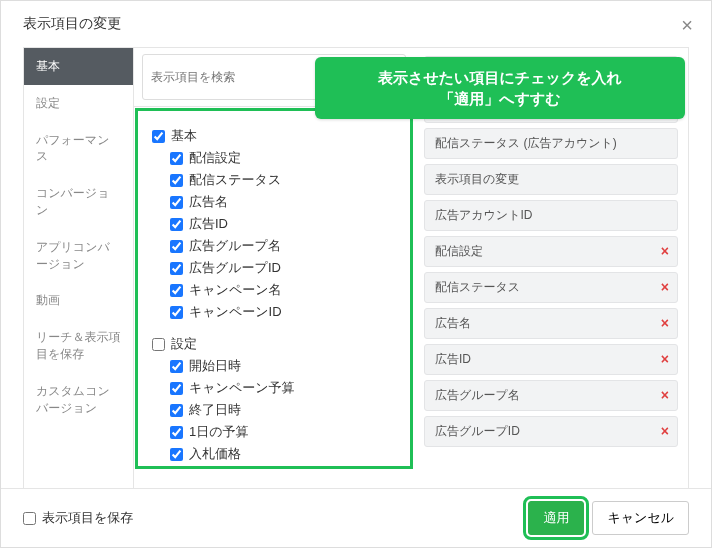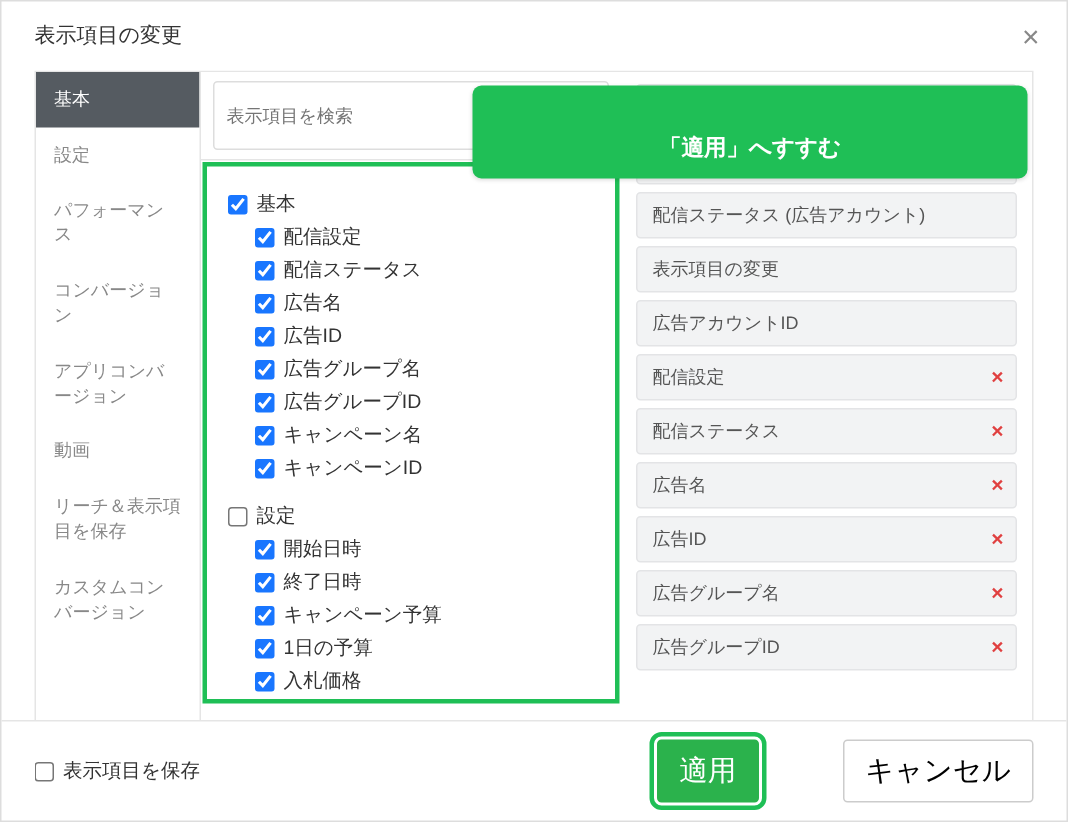--- a/index.html
+++ b/index.html
@@ -131,24 +131,23 @@
     display: flex;
     align-items: center;
     gap: 8px;
   }
   .footer-left { display:flex; align-items:center; gap:6px; font-size:13px; color:#333; }
   .footer-spacer { flex:1; }
   .btn {
     border: 1px solid #ccc;
     background: #fff;
     padding: 7px 14px;
-    font-size: 19px;
+    font-size: 13px;
     border-radius: 3px;
     cursor: pointer;
-    margin-left: 48px;
   }
   .btn-primary {
     background: #2bb24c;
     border-color: #2bb24c;
     color: #fff;
   }
   .apply-highlight {
     outline: 3px solid #1fbf56;
     outline-offset: 2px;
   }
@@ -242,25 +241,25 @@
                 <input type="checkbox" style="">
                 <span>設定</span>
               </label>
               <div class="children">
                 <label>
                   <input type="checkbox" checked="" style="">
                   <span>開始日時</span>
                 </label>
                 <label>
                   <input type="checkbox" checked="" style="">
+                  <span>キャンペーン予算</span>
+                </label>
+                <label>
+                  <input type="checkbox" checked="" style="">
                   <span>終了日時</span>
-                </label>
-                <label>
-                  <input type="checkbox" checked="" style="">
-                  <span>キャンペーン予算</span>
                 </label>
                 <label>
                   <input type="checkbox" checked="" style="">
                   <span>1日の予算</span>
                 </label>
                 <label>
                   <input type="checkbox" checked="" style="">
                   <span>入札価格</span>
                 </label>
               </div>
@@ -293,15 +292,15 @@
       <span>表示項目を保存</span>
     </label>
     <div class="footer-spacer"></div>
     <button class="btn btn-primary apply-highlight">適用</button>
     <button class="btn">キャンセル</button>
   </div>
 
 </div>
 
 <div class="callout">
-  <br>
+  <span>表示させたい項目にチェックを入れ</span><br>
   <span>「適用」へすすむ</span>
 </div>
 
 </body></html>

